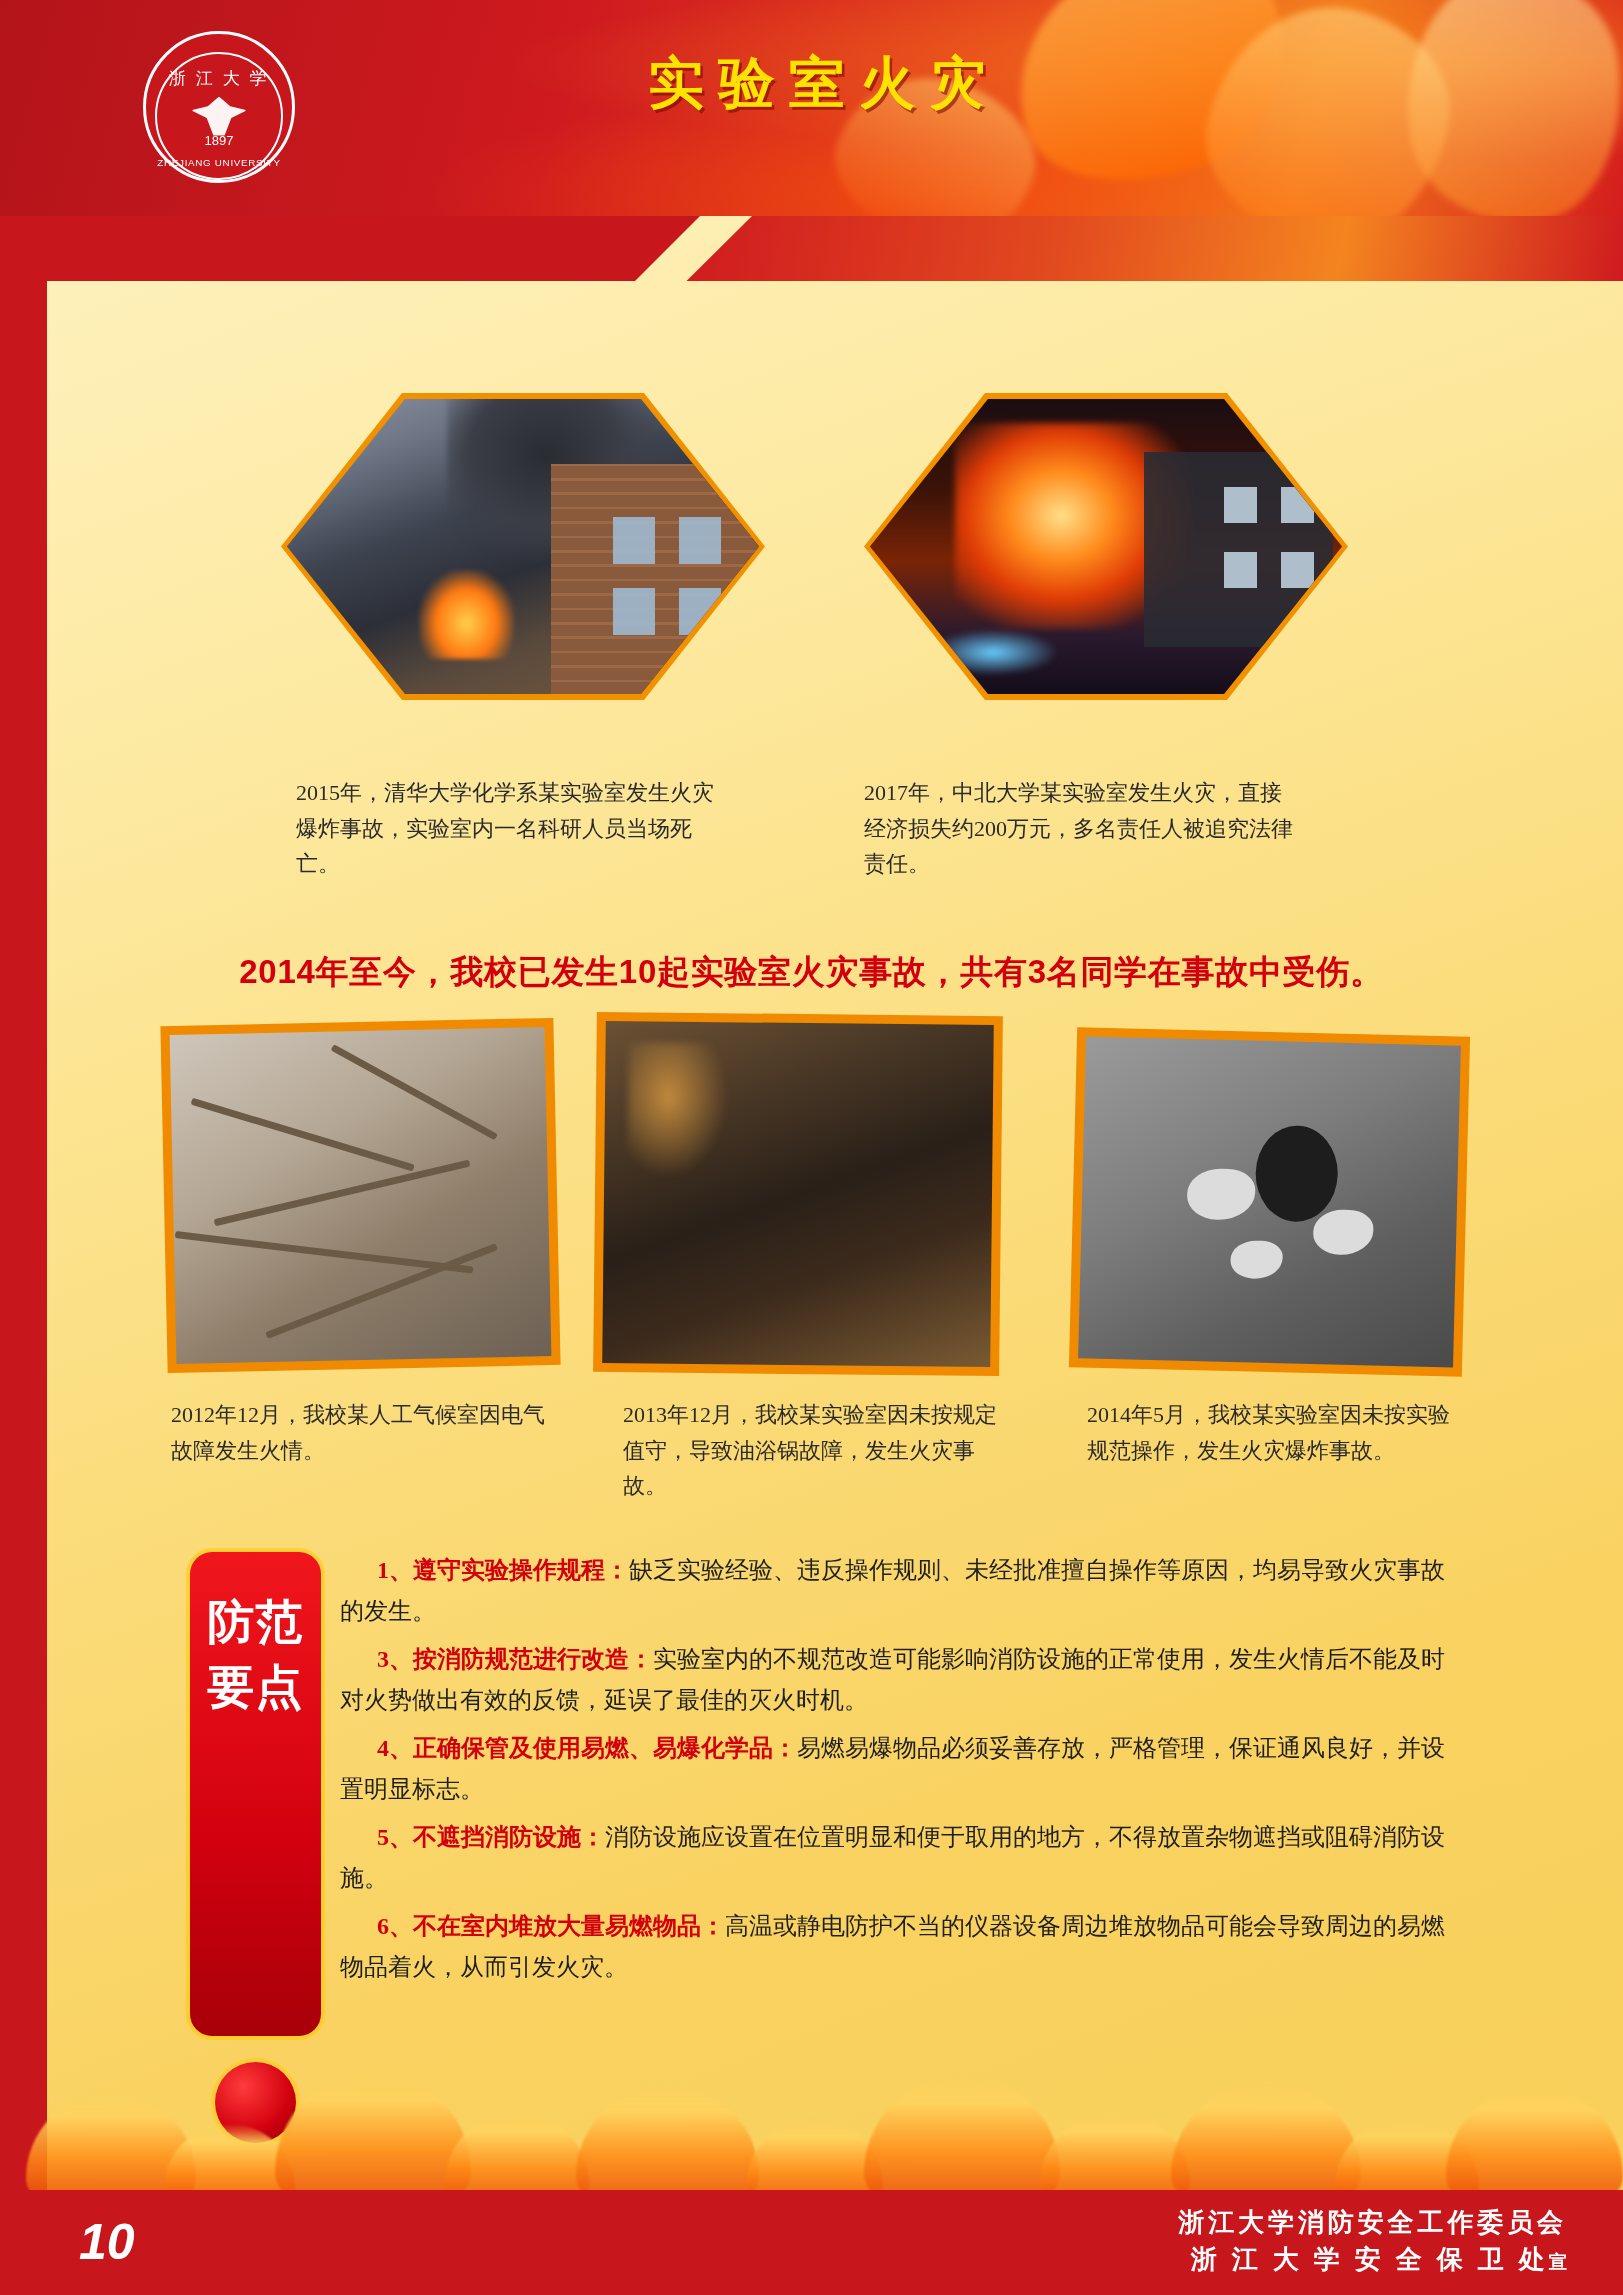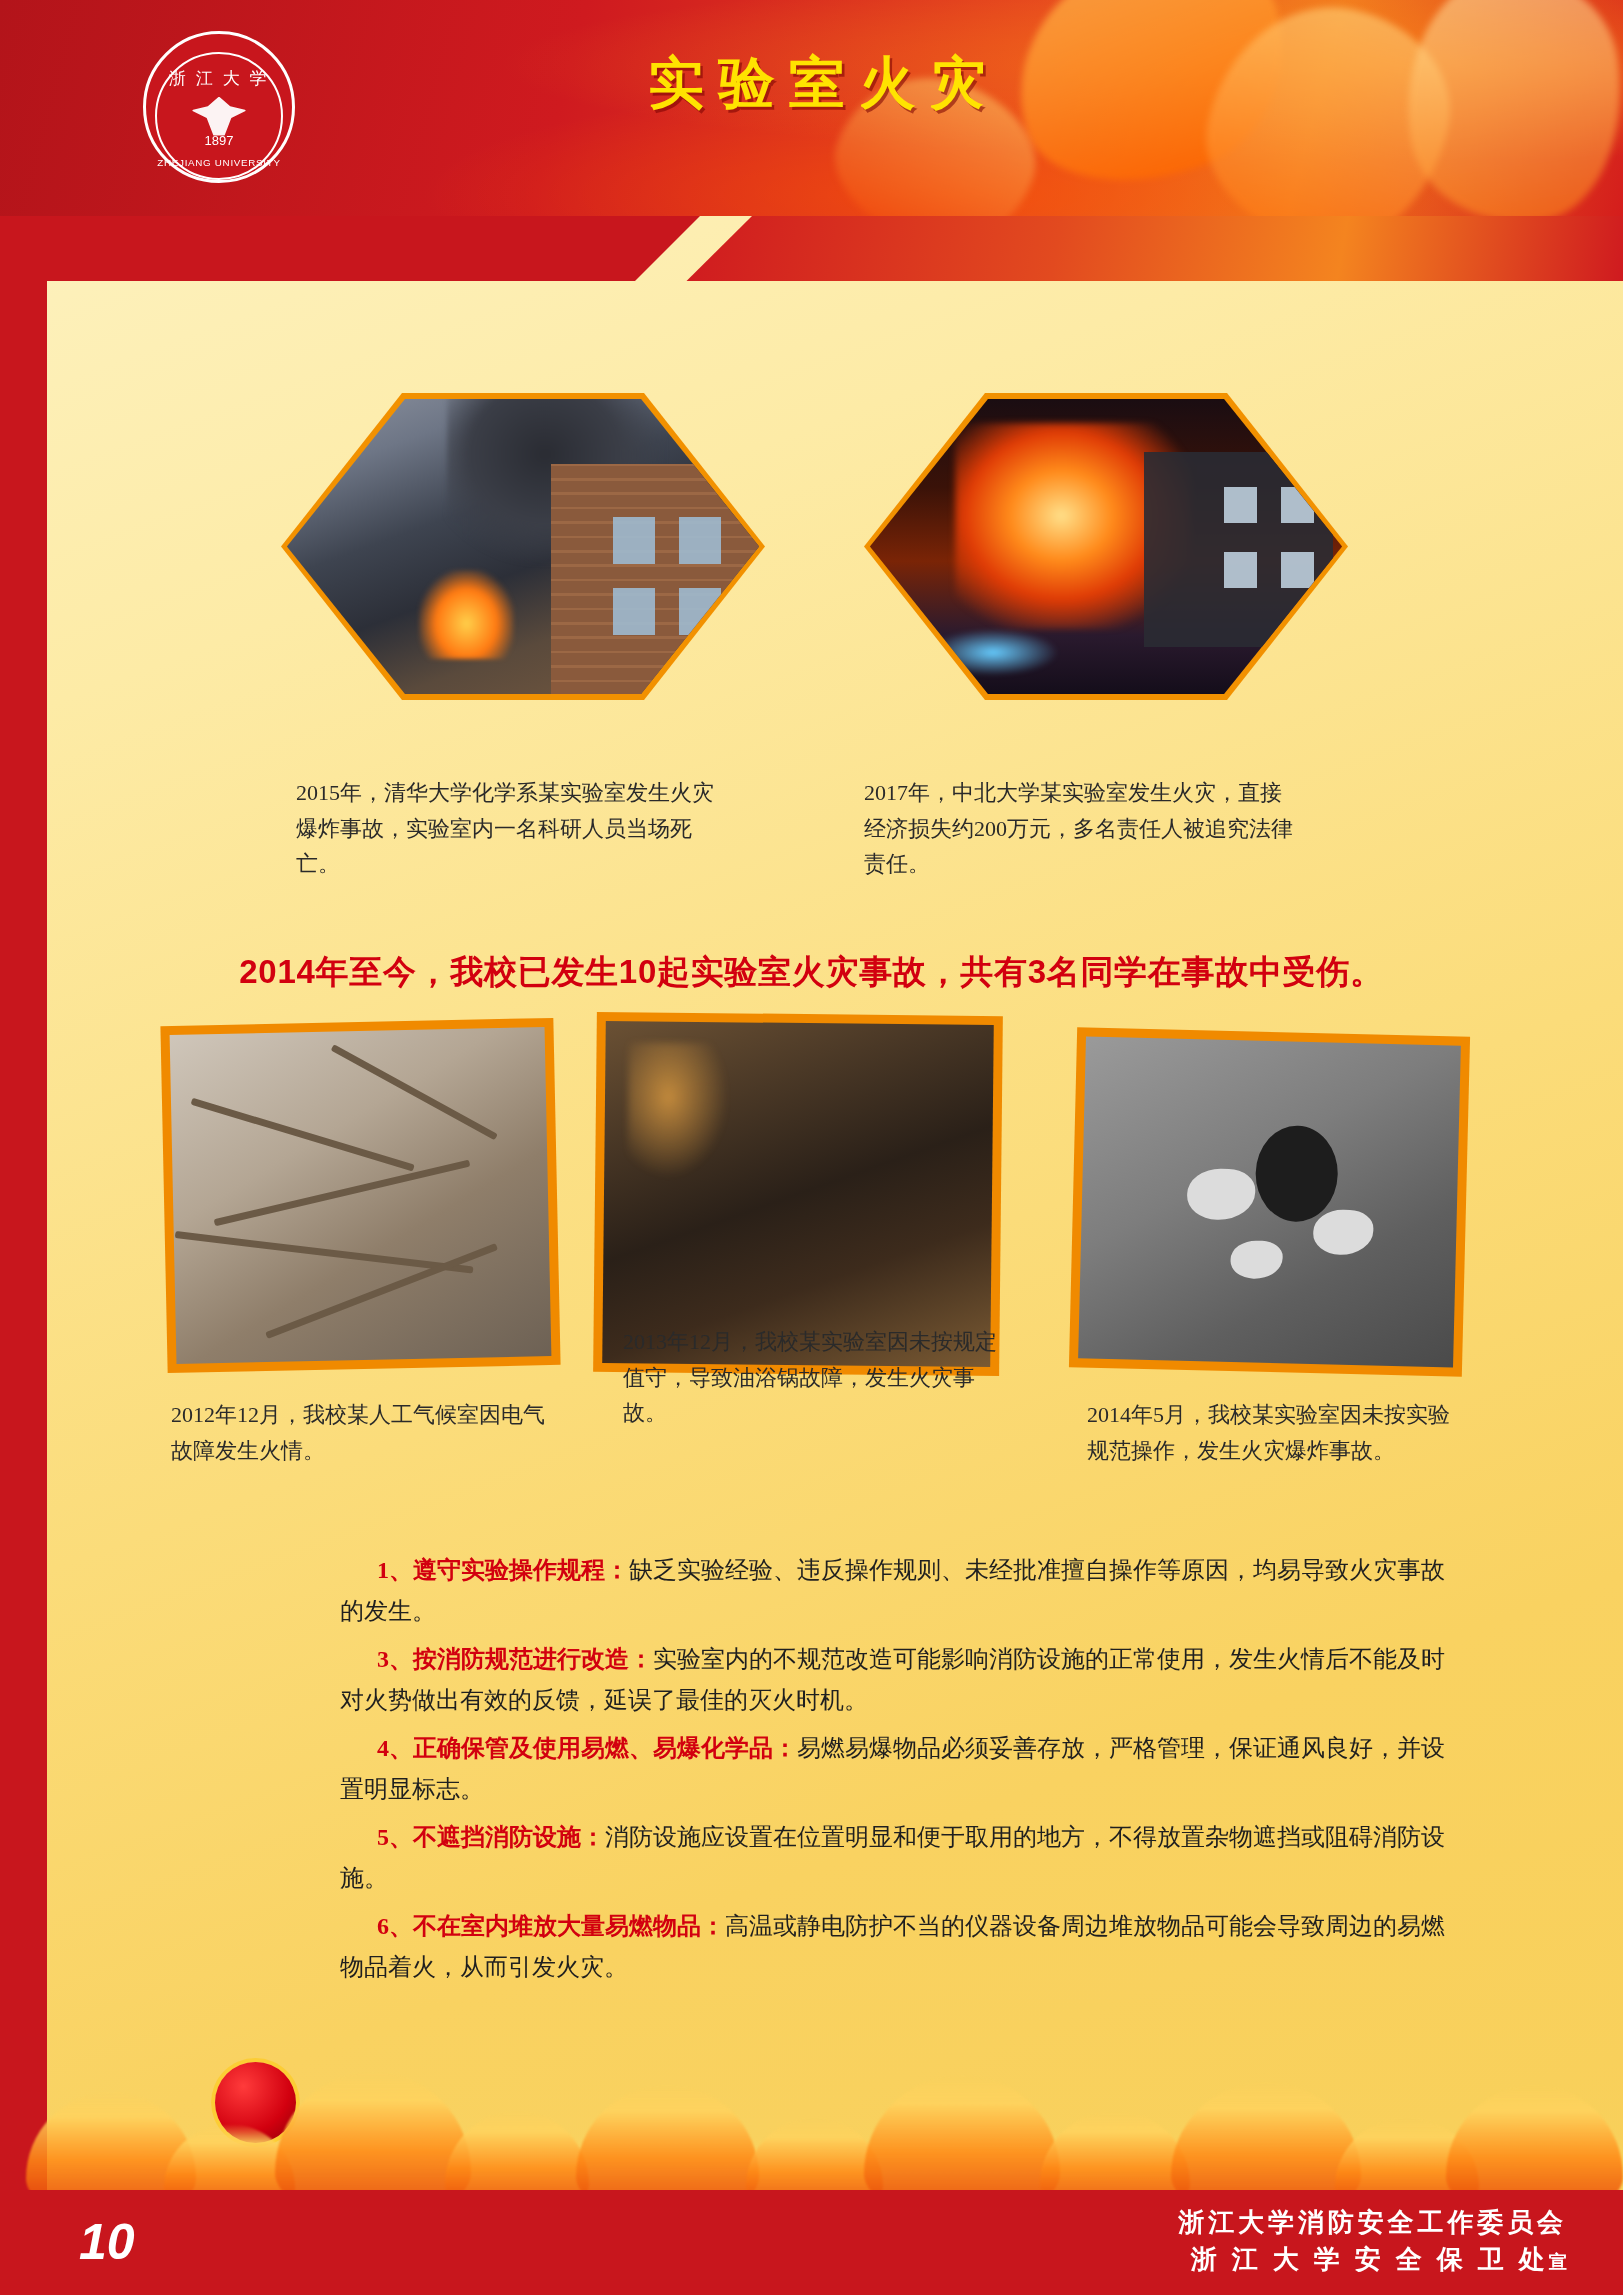--- a/index.html
+++ b/index.html
@@ -249,32 +249,35 @@
       <div class="stick" style="left:0%;top:66%;width:80%;transform:rotate(8deg);"></div>
       <div class="stick" style="left:22%;top:78%;width:66%;transform:rotate(-20deg);"></div>
       <div class="stick" style="left:40%;top:18%;width:50%;transform:rotate(30deg);"></div>
     </div>
   </div>
   <div class="cap" style="left:171px;top:1397px;width:379px;">2012年12月，我校某人工气候室因电气故障发生火情。</div>
 
   <div class="rphoto" style="left:595px;top:1014px;width:406px;height:360px;transform:rotate(0.6deg);">
     <div class="in r2"></div>
   </div>
-  <div class="cap" style="left:623px;top:1324px;width:379px;">2013年12月，我校某实验室因未按规定值守，导致油浴锅故障，发生火灾事故。</div>
+  <div class="cap" style="left:623px;top:1397px;width:379px;">2013年12月，我校某实验室因未按规定值守，导致油浴锅故障，发生火灾事故。</div>
 
   <div class="rphoto" style="left:1073px;top:1032px;width:393px;height:340px;transform:rotate(1.4deg);">
     <div class="in r3">
       <div class="hole" style="left:46%;top:26%;width:22%;height:30%;"></div>
       <div class="splat" style="left:28%;top:40%;width:18%;height:16%;"></div>
       <div class="splat" style="left:62%;top:52%;width:16%;height:14%;"></div>
       <div class="splat" style="left:40%;top:62%;width:14%;height:12%;"></div>
     </div>
   </div>
   <div class="cap" style="left:1087px;top:1397px;width:366px;">2014年5月，我校某实验室因未按实验规范操作，发生火灾爆炸事故。</div>
 
+  <div class="vbanner">
+    <div class="txt">防范要点</div>
+  </div>
   <div class="vdot"></div>
 
   <div class="points">
     <p><b><span>1、</span><span>遵守实验操作规程：</span></b><span>缺乏实验经验、违反操作规则、未经批准擅自操作等原因，均易导致火灾事故的发生。</span></p>
     <p><b><span>3、</span><span>按消防规范进行改造：</span></b><span>实验室内的不规范改造可能影响消防设施的正常使用，发生火情后不能及时对火势做出有效的反馈，延误了最佳的灭火时机。</span></p>
     <p><b><span>4、</span><span>正确保管及使用易燃、易爆化学品：</span></b><span>易燃易爆物品必须妥善存放，严格管理，保证通风良好，并设置明显标志。</span></p>
     <p><b><span>5、</span><span>不遮挡消防设施：</span></b><span>消防设施应设置在位置明显和便于取用的地方，不得放置杂物遮挡或阻碍消防设施。</span></p>
     <p><b><span>6、</span><span>不在室内堆放大量易燃物品：</span></b><span>高温或静电防护不当的仪器设备周边堆放物品可能会导致周边的易燃物品着火，从而引发火灾。</span></p>
   </div>
 

